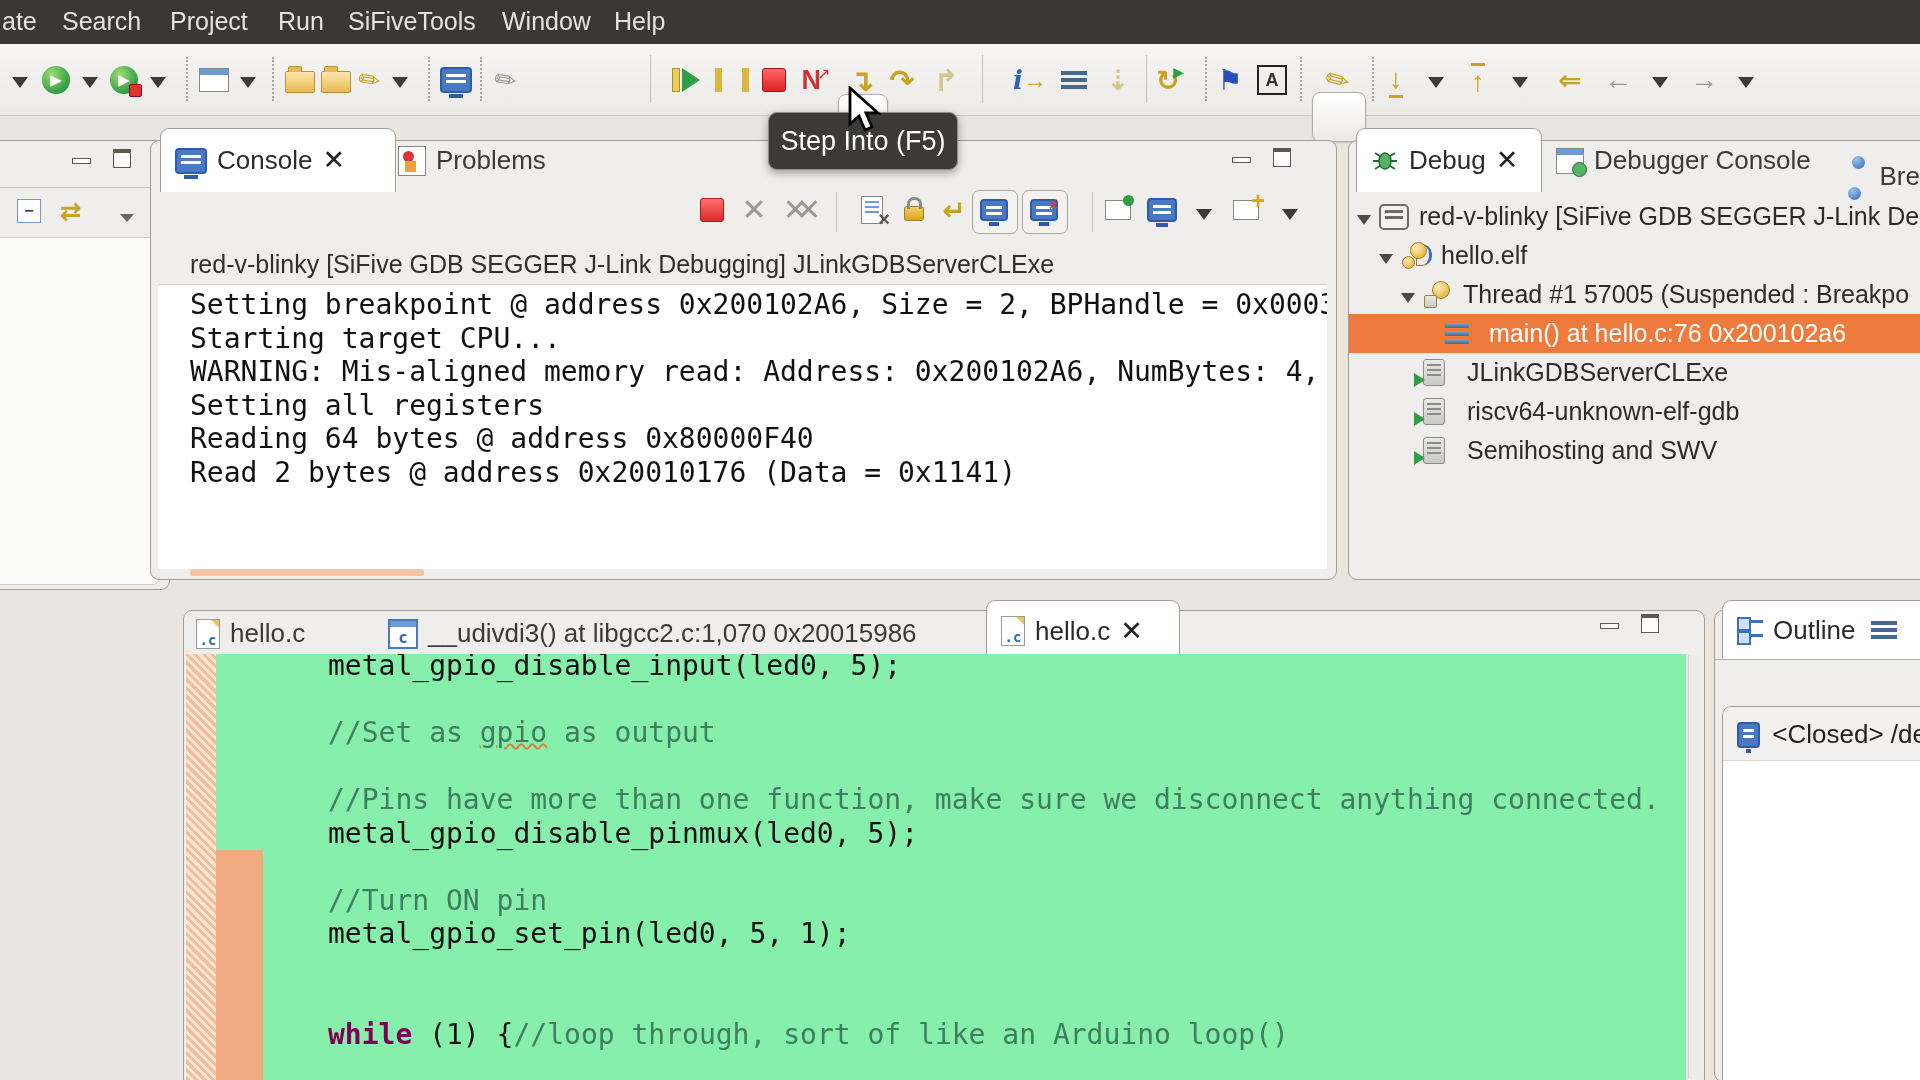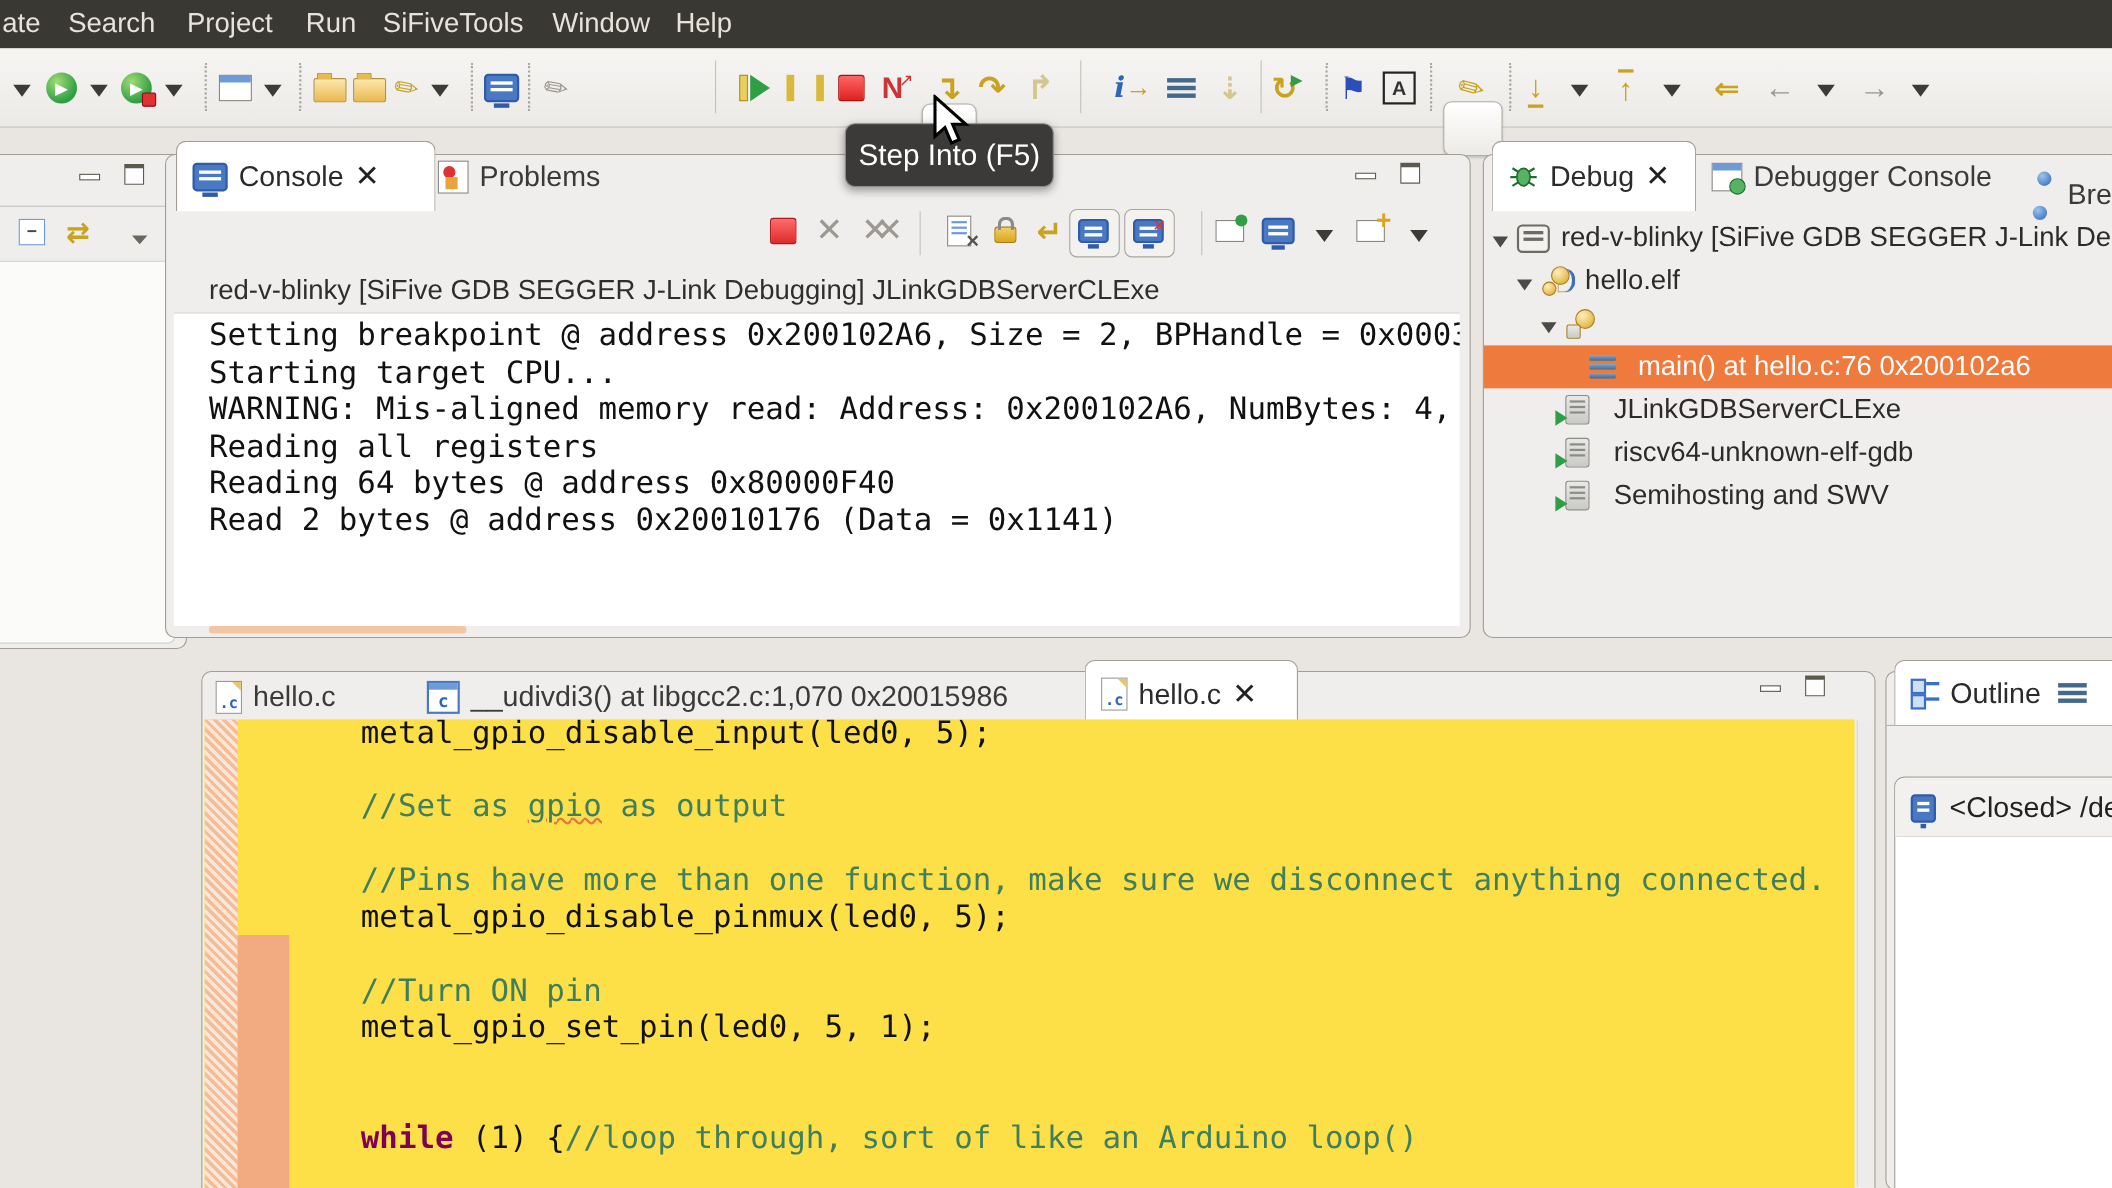--- a/index.html
+++ b/index.html
@@ -62,21 +62,21 @@
   .sfi{display:inline-flex;flex-direction:column;gap:3px;margin-right:10px;}
   .sfi i{width:24px;height:5px;background:linear-gradient(#7fa8cc,#44698c);border-radius:1px;}
   .proc{width:20px;height:25px;background:linear-gradient(#e9e9e7,#c9c9c6);border:1px solid #8b8b88;border-radius:3px;position:relative;margin-right:12px;}
   .proc:before{content:"";position:absolute;left:3px;right:3px;top:4px;height:2px;background:#8b8b88;box-shadow:0 5px 0 #8b8b88,0 10px 0 #8b8b88;}
   .proc:after{content:"";position:absolute;left:-10px;bottom:-2px;border:7px solid transparent;border-left:11px solid #2f9e44;}
   
   .etab-ic{width:22px;height:28px;background:#fff;border:1px solid #999;position:relative;font:bold 14px "DejaVu Sans Mono",monospace;color:#2b66b8;display:flex;align-items:flex-end;justify-content:center;}
   .etab-ic:before{content:"";position:absolute;top:0;right:0;border-style:solid;border-width:0 8px 8px 0;border-color:transparent #e8c66a transparent transparent;}
   .cwin{width:26px;height:26px;border:2px solid #4a79c4;background:#fff;position:relative;display:flex;align-items:flex-end;justify-content:center;font:bold 16px "DejaVu Sans Mono",monospace;color:#2b66b8;}
   .cwin:before{content:"";position:absolute;top:0;left:0;right:0;height:6px;background:#6f9ad8;}
-  #code-area{position:absolute;background:#fde047;overflow:hidden;}
+  #code-area{position:absolute;background:#86efac;overflow:hidden;}
   #gutter-hatch{position:absolute;left:0;top:0;bottom:0;width:30px;
     background:repeating-linear-gradient(45deg,#f3bd99 0 3px,#fbe6d6 3px 6px);}
   #gutter-solid{position:absolute;left:30px;width:47px;background:#f2ab81;}
   .codeline{font-family:"DejaVu Sans Mono","Liberation Mono",monospace;font-size:28px;line-height:33.5px;height:33.5px;white-space:pre;color:#111;}
   .c-comment{color:#3f7f5f;}
   .c-key{color:#7f0055;font-weight:bold;}
   .spell{text-decoration:underline wavy #e07a3a;text-decoration-thickness:2px;}
   .scrolltrack{position:absolute;width:14px;background:#ececea;border-left:1px solid #d8d5d0;}
   
   #tooltip{position:absolute;background:#3b3a38;border:1px solid #8f8d89;border-radius:9px;color:#fff;
@@ -333,21 +333,21 @@
   <span class="ti" style="left:1272px;top:194px">
       <i class="tri"></i>
     </span>
 
   <div id="console-title" style="left:190px;top:250px">red-v-blinky [SiFive GDB SEGGER J-Link Debugging] JLinkGDBServerCLExe</div>
   <div id="console-white" style="left:158px;top:284px;width:1169px;height:284px;overflow:hidden">
     <div id="console-lines" style="padding:3px 0 0 32px">
         <div class="conline">Setting breakpoint @ address 0x200102A6, Size = 2, BPHandle = 0x0003</div>
         <div class="conline">Starting target CPU...</div>
         <div class="conline">WARNING: Mis-aligned memory read: Address: 0x200102A6, NumBytes: 4,</div>
-        <div class="conline">Reading all registers</div>
+        <div class="conline">Setting all registers</div>
         <div class="conline">Reading 64 bytes @ address 0x80000F40</div>
         <div class="conline">Read 2 bytes @ address 0x20010176 (Data = 0x1141)</div>
       </div>
   </div>
   <div class="abs" style="left:190px;top:569px;width:234px;height:7px;background:#f4c5a3;border-radius:3px"></div>
 
   <div class="panel" style="left:1348px;top:140px;width:578px;height:438px;overflow:hidden">
     <div id="debug-tree" style="position:absolute;left:0;top:56px;right:0">
         <div class="trow" style="padding-left: 8px;">
           <i class="texp"></i>
@@ -368,20 +368,21 @@
           <span>hello.elf</span>
         </div>
         <div class="trow" style="padding-left: 52px;">
           <i class="texp"></i>
           <span style="margin-right:10px;display:inline-flex">
             <span class="elfi">
               <i class="b1" style="width:16px;height:16px"></i>
               <i class="b2" style="background:linear-gradient(#e9e9e7,#c9c9c6);border-radius:2px"></i>
             </span>
           </span>
+          <span>Thread #1 57005 (Suspended : Breakpo</span>
         </div>
         <div class="trow sel" style="padding-left: 74px;">
           <i style="width:22px"></i>
           <span style="margin-right:10px;display:inline-flex">
             <span class="sfi">
               <i></i>
               <i></i>
               <i></i>
             </span>
           </span>

